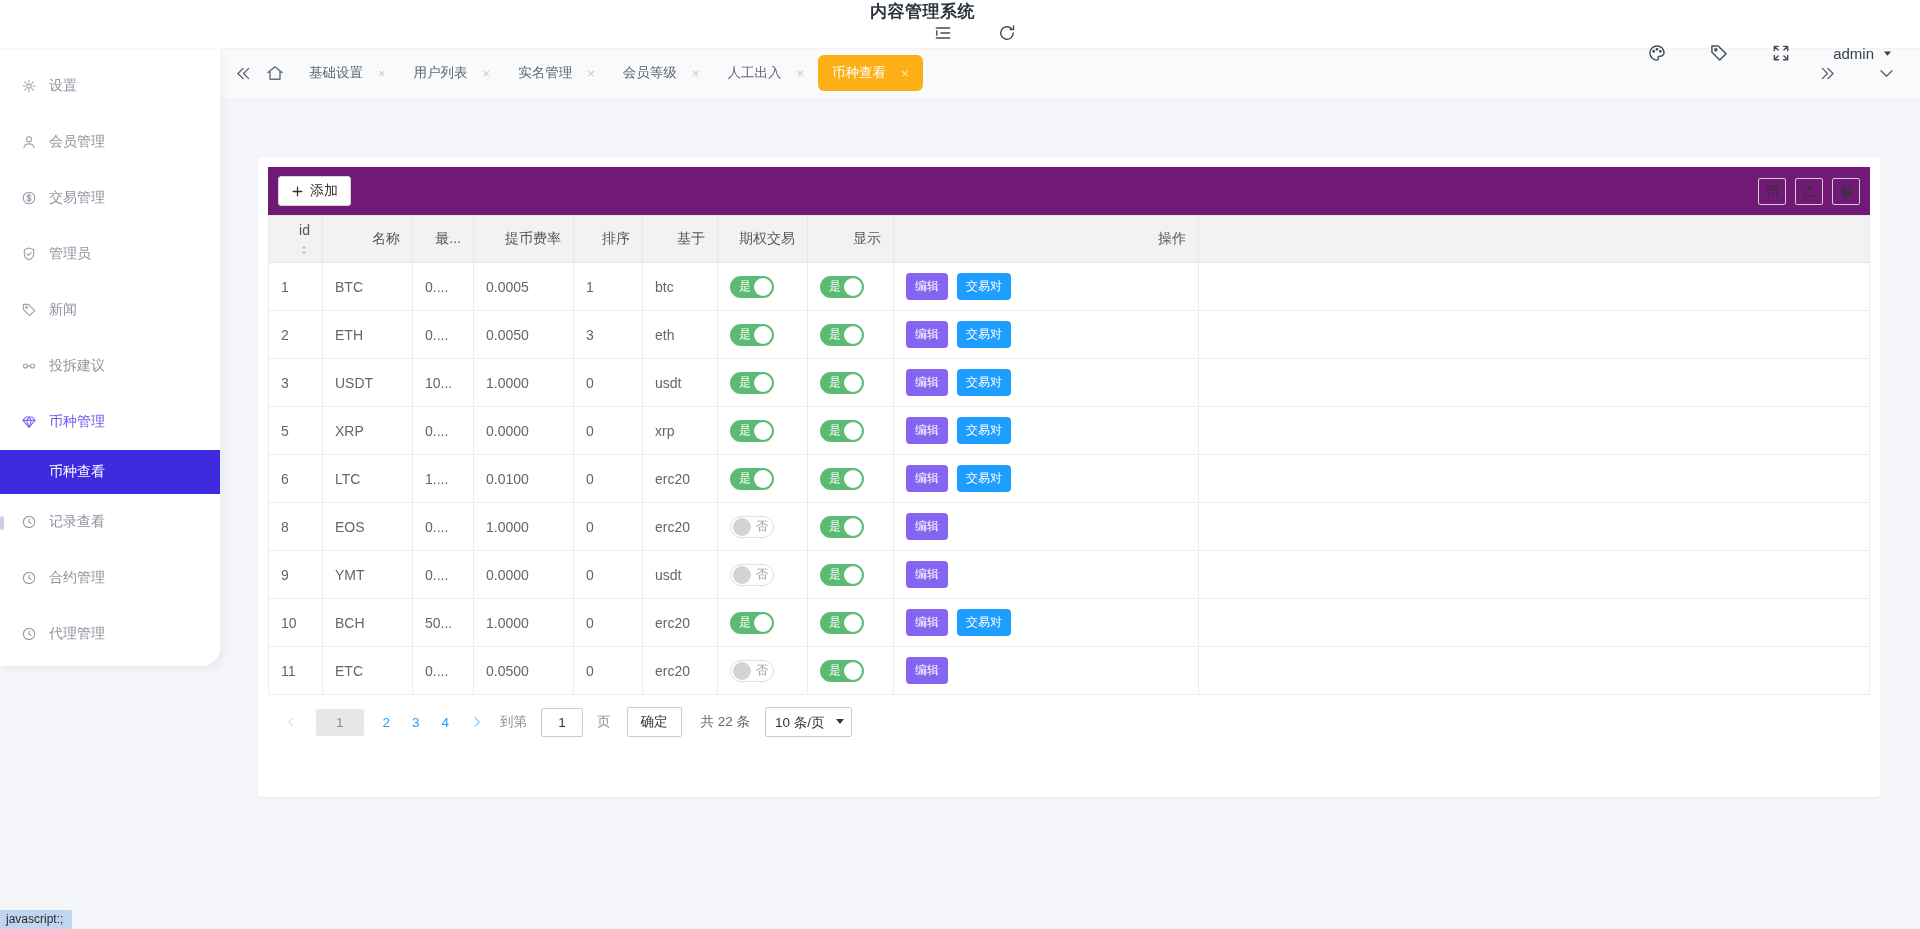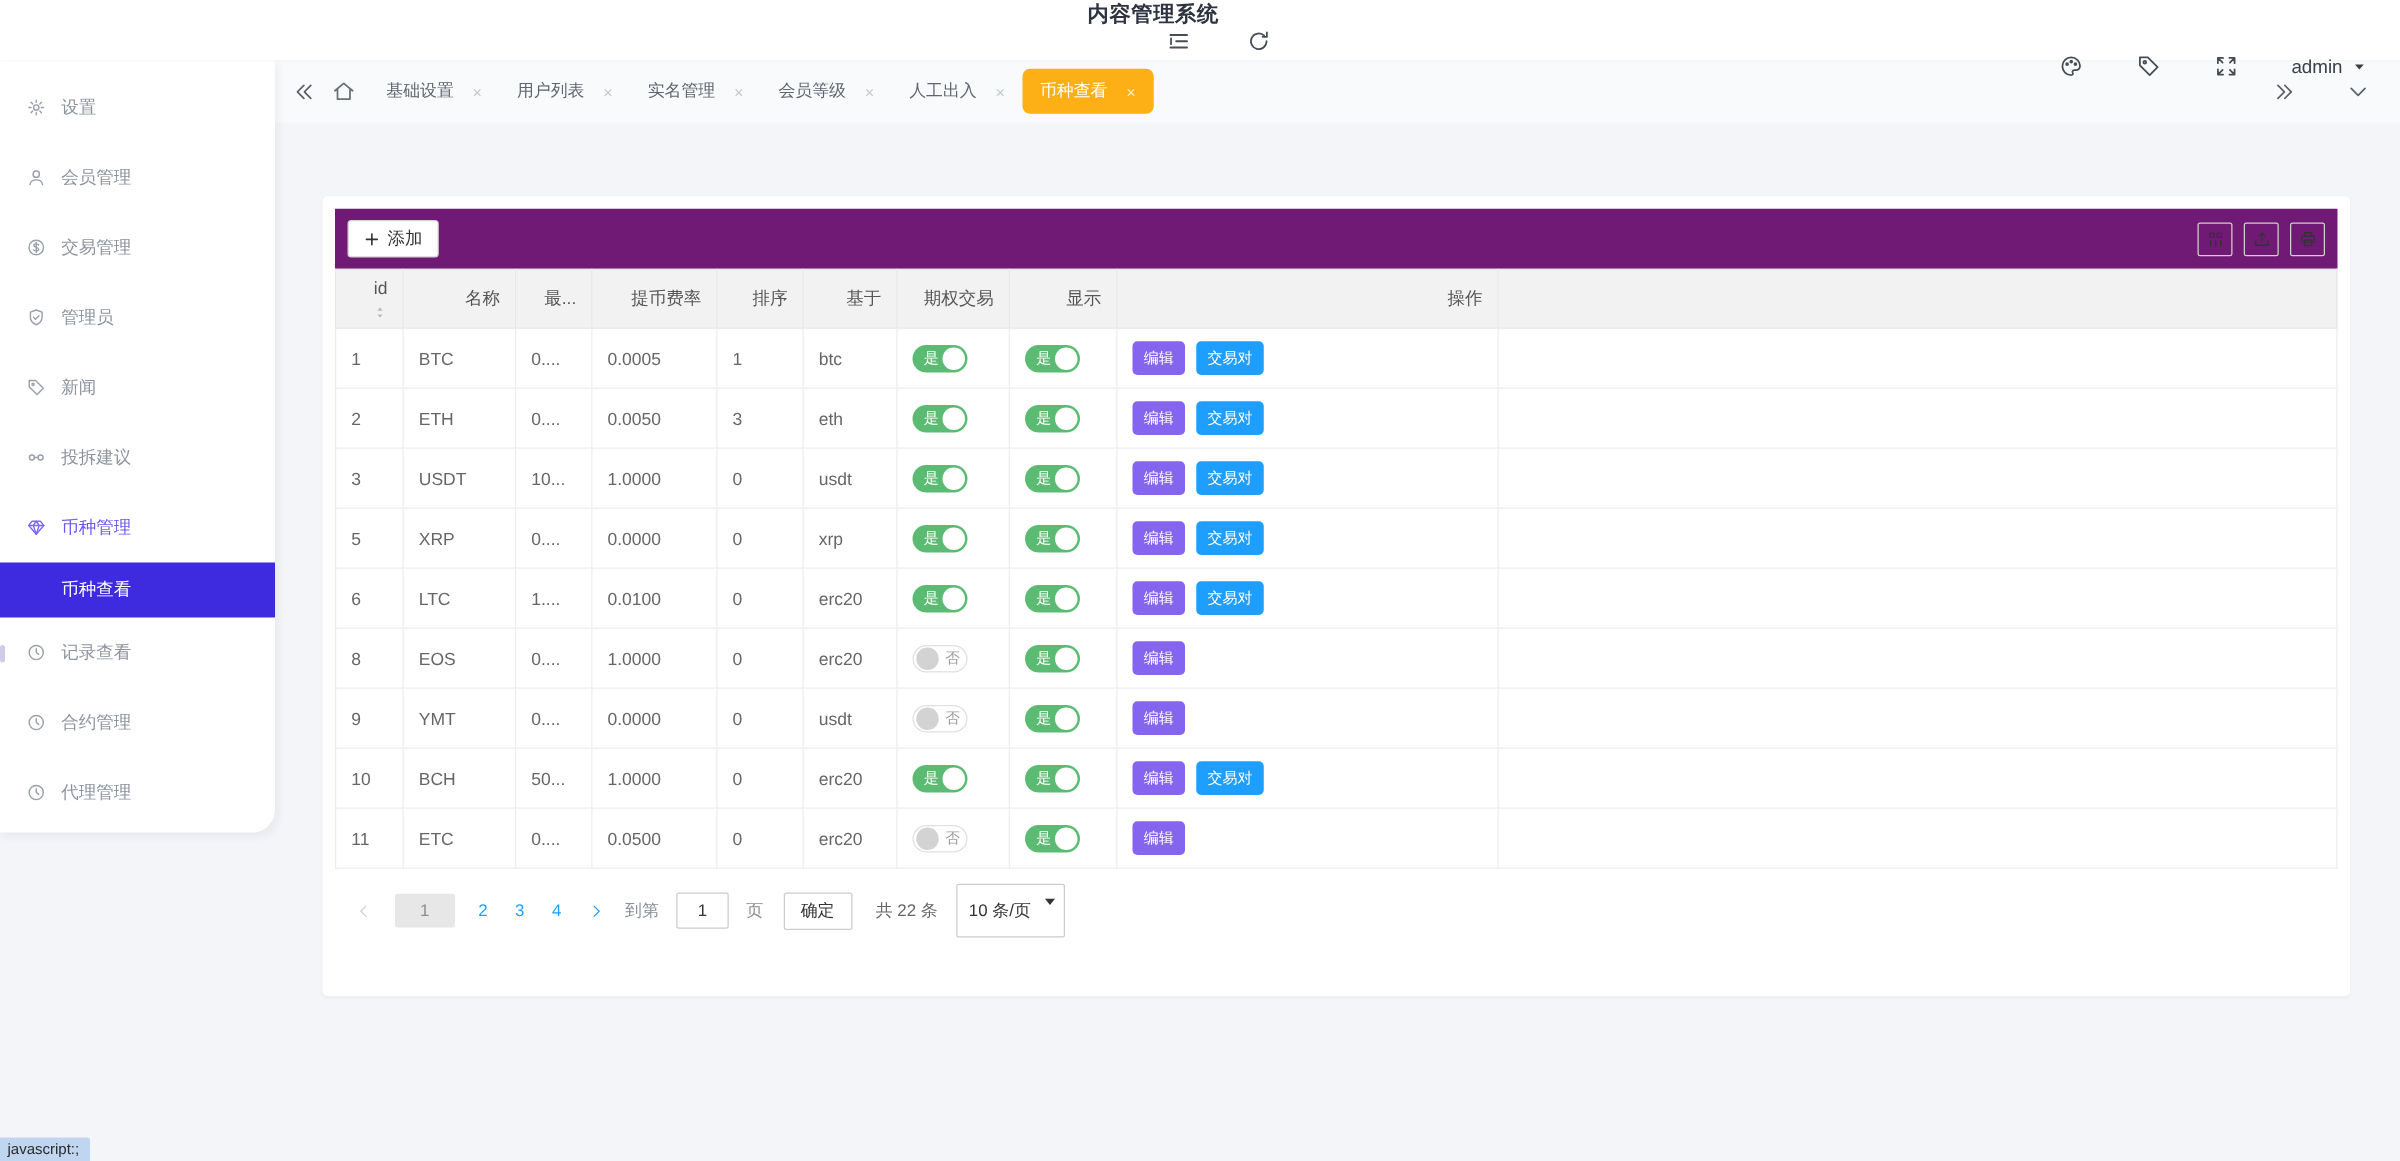--- a/index.html
+++ b/index.html
@@ -76,21 +76,21 @@
   .pg-arrow { width:14px; height:14px; margin:0 10px; }
   .pg-prev { color:#cfcfcf; cursor:default; }
   .pg-next { color:#1e9fff; cursor:pointer; }
   .pg-num { color:#1e9fff; margin:0 11px; cursor:pointer; }
   .pg-num.current { background:#e7e7e7; color:#8d8d8d; border-radius:2px; padding:6px 20px; margin:0 8px; cursor:default; }
   .pg-text { margin:0 6px; color:#8a8f98; }
   .pg-input { width:42px; height:29px; border:1px solid #ccc; border-radius:2px; text-align:center; font-size:13.5px; color:#333; margin:0 8px; font-family:inherit; }
   .pg-confirm { height:30px; padding:0 13px; background:#fff; border:1px solid #ccc; border-radius:2px; font-size:13.5px; color:#333; margin:0 10px; cursor:pointer; font-family:inherit; }
   .pg-total { margin:0 9px; color:#666; }
   .select-wrap { position:relative; margin-left:6px; }
-  .select-wrap select { appearance:none; -webkit-appearance:none; height:43px; padding:0 26px 0 9px; border:1px solid #ccc; border-radius:2px; background:#fff; font-size:13.5px; color:#333; font-family:inherit; cursor:pointer; }
+  .select-wrap select { appearance:none; -webkit-appearance:none; height:30px; padding:0 26px 0 9px; border:1px solid #ccc; border-radius:2px; background:#fff; font-size:13.5px; color:#333; font-family:inherit; cursor:pointer; }
   .select-caret { position:absolute; right:8px; top:12px; width:0; height:0; border-left:4px solid transparent; border-right:4px solid transparent; border-top:5px solid #333; pointer-events:none; }
 
   
   .status-bubble { position:absolute; left:0; bottom:0; background:#bfd5f0; color:#2b2b2b; font-size:12px; padding:2px 9px 3px 6px; border-top-right-radius:2px; z-index:40; }
 </style>
 </head>
 <body>
 
 <div class="topbar">
   <div class="brand">内容管理系统</div>

